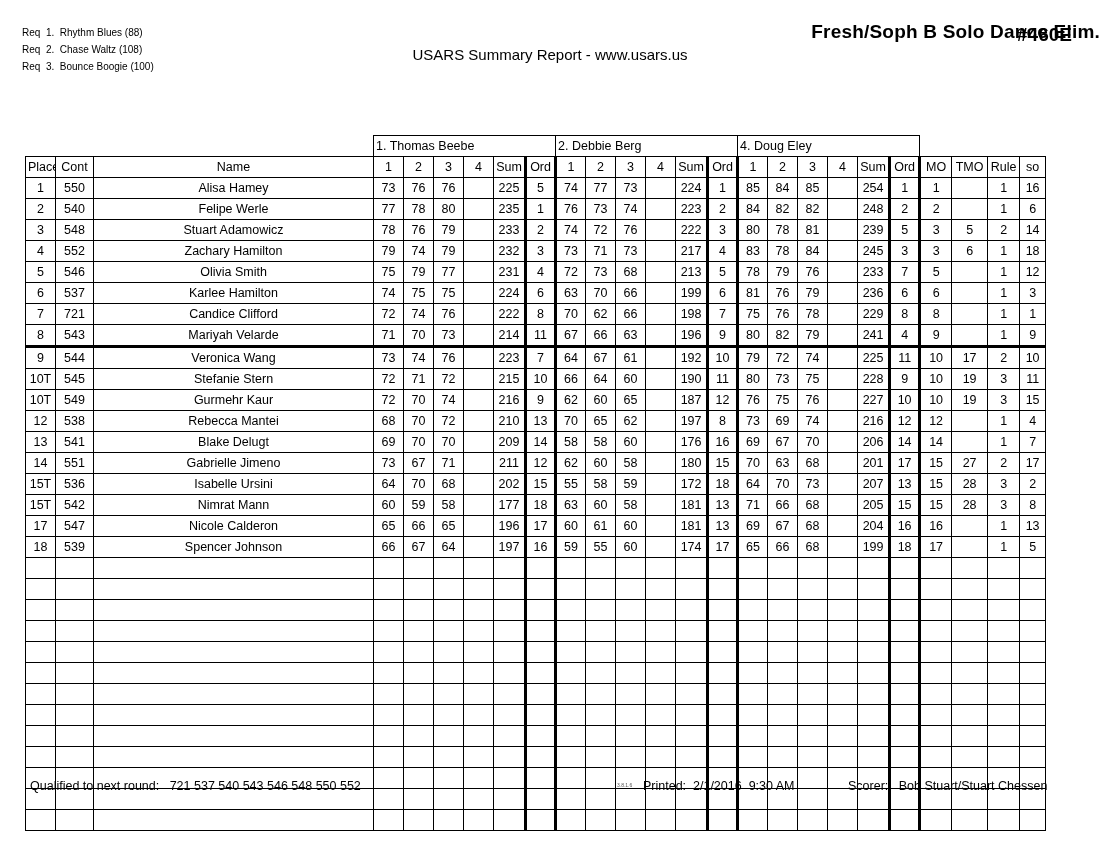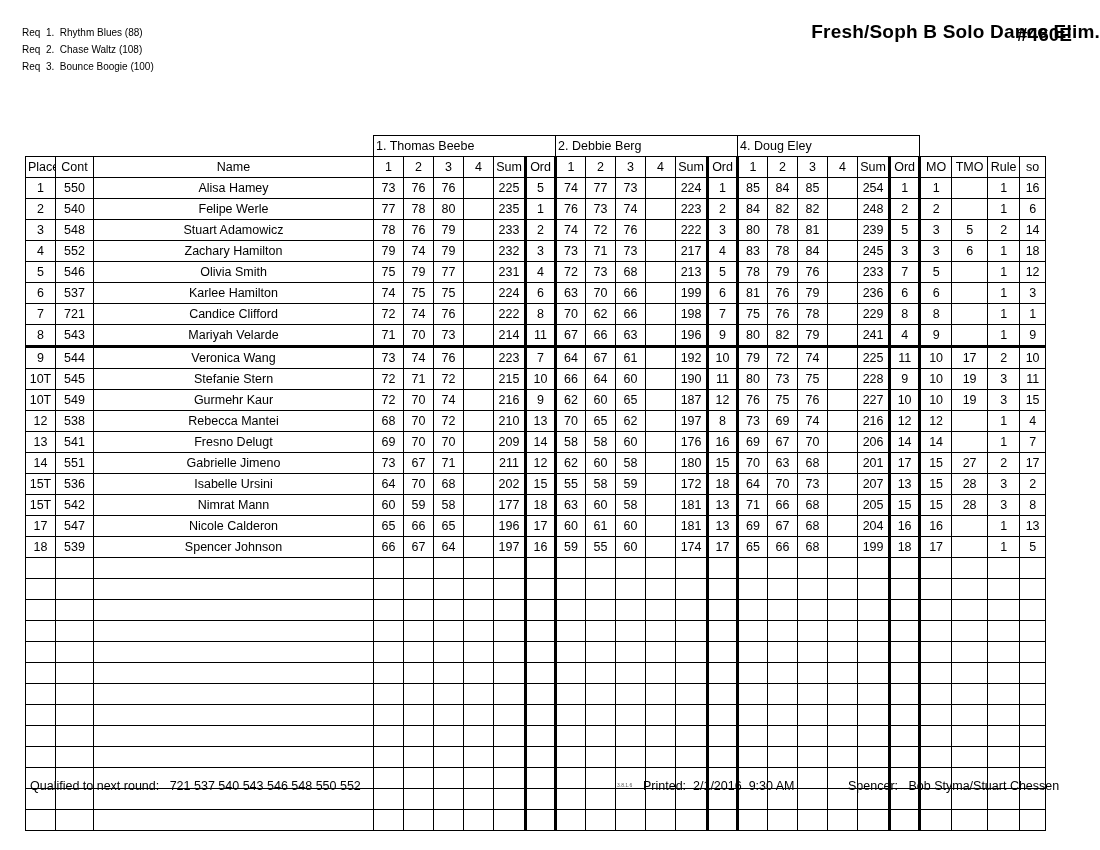--- a/index.html
+++ b/index.html
@@ -149,20 +149,21 @@
 <body>
 
 <div id="req-block">
   <div class="req-line">Req  1.  Rhythm Blues (88)</div>
   <div class="req-line">Req  2.  Chase Waltz (108)</div>
   <div class="req-line">Req  3.  Bounce Boogie (100)</div>
 </div>
 
 <div id="header">
   <div id="event-title">Fresh/Soph B Solo Dance Elim.</div>
+  <div id="report-line">USARS Summary Report - www.usars.us</div>
 </div>
 <div id="event-code">#460E</div>
 
 <table id="sheet">
   <colgroup>
     <col style="width:30px">
     <col style="width:38px">
     <col style="width:280px">
     <col style="width:30px">
       <col style="width:30px">
@@ -550,21 +551,21 @@
         <td>216</td>
         <td class="ord thickL thickR">12</td>
         <td>12</td>
         <td></td>
         <td>1</td>
         <td>4</td>
       </tr>
       <tr class="data">
         <td class="c-place">13</td>
         <td class="c-cont">541</td>
-        <td class="c-name">Fresno Delugt</td>
+        <td class="c-name">Blake Delugt</td>
         <td>69</td>
         <td>70</td>
         <td>70</td>
         <td></td>
         <td>209</td>
         <td class="ord thickL thickR">14</td>
         <td>58</td>
         <td>58</td>
         <td>60</td>
         <td></td>
@@ -1067,14 +1068,14 @@
         <td></td>
         <td></td>
       </tr>
     </tbody>
 </table>
 
 <div id="footer">
   <div class="f-qual">Qualified to next round:   721 537 540 543 546 548 550 552</div>
   <div class="f-ver">3.8.1.6</div>
   <div class="f-print">Printed:  2/1/2016  9:30 AM</div>
-  <div class="f-score">Spencer:   Bob Styma/Stuart Chessen</div>
+  <div class="f-score">Scorer:   Bob Stuart/Stuart Chessen</div>
 </div>
 
 </body></html>

